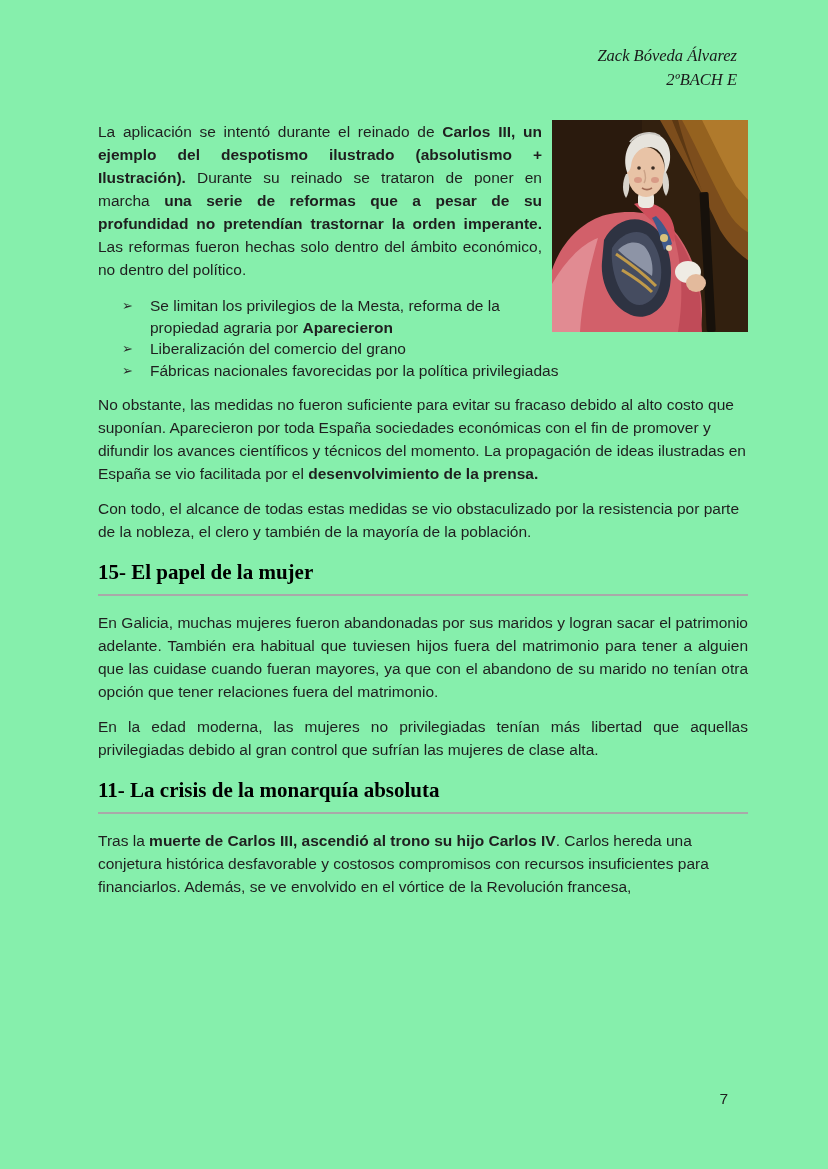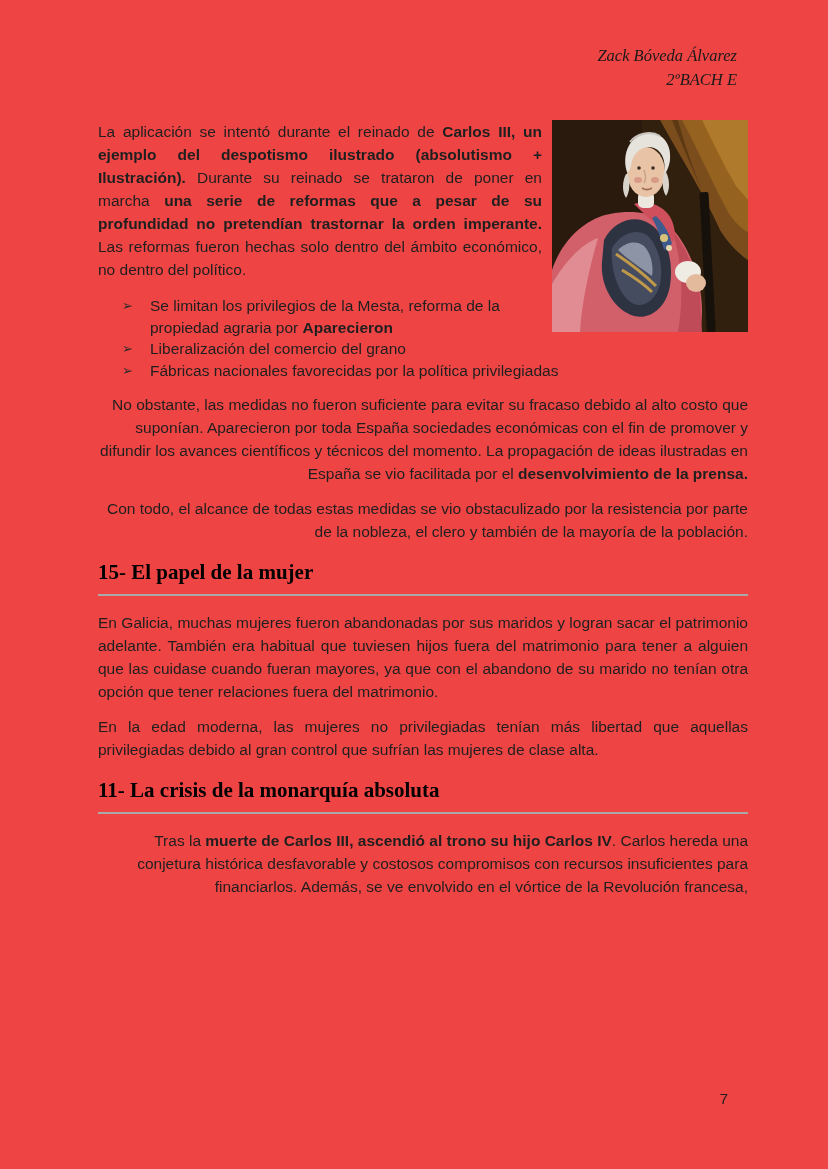--- a/index.html
+++ b/index.html
@@ -1,20 +1,20 @@
 <!DOCTYPE html>
 <html><head>
 <meta charset="utf-8">
 <style>
   html, body { margin: 0; padding: 0; background: #ffffff; }
   .page {
     position: relative;
     width: 828px;
     height: 1169px;
-    background: #ef4444;
+    background: #86efac;
     overflow: hidden;
     font-family: "Liberation Sans", "DejaVu Sans", sans-serif;
     color: #1f1f1f;
   }
   .doc-header {
     margin: 44px 91px 0 0;
     text-align: right;
     font-family: "Liberation Serif", "DejaVu Serif", serif;
     font-style: italic;
     font-size: 16.5px;
@@ -26,21 +26,21 @@
     font-size: 15.5px;
     line-height: 23px;
   }
   .portrait-figure {
     float: right;
     width: 196px;
     height: 212px;
     margin: 0 0 8px 10px;
   }
   .portrait-figure svg { display: block; width: 100%; height: 100%; }
-  .para { margin: 12px 0 0 0; text-align: right; }
+  .para { margin: 12px 0 0 0; }
   .para:first-of-type { margin-top: 0; }
   .justify { text-align: justify; }
   ul.bullets {
     list-style: none;
     margin: 14px 0 0 0;
     padding: 0 0 0 24px;
   }
   ul.bullets li {
     display: flex;
     line-height: 21.5px;

